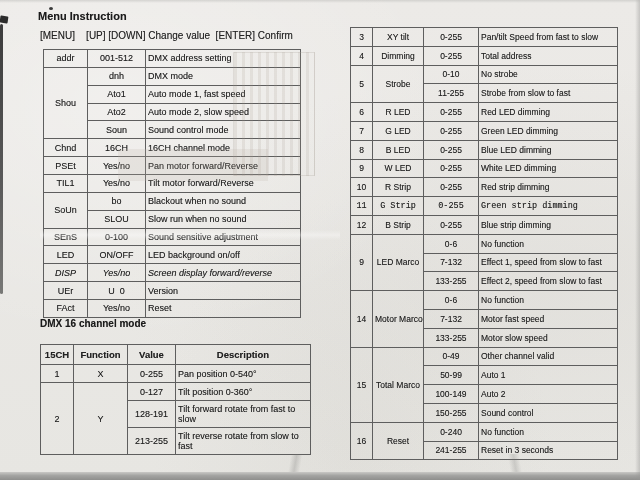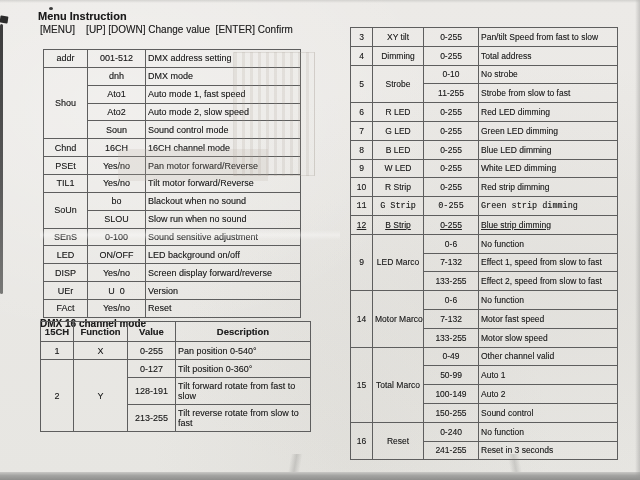--- a/index.html
+++ b/index.html
@@ -8,26 +8,26 @@
     font-family:"Liberation Sans",sans-serif;color:#222;
     background:
       radial-gradient(ellipse at 18% 22%, rgba(255,255,255,0.30), transparent 45%),
       radial-gradient(ellipse at 85% 60%, rgba(205,203,197,0.25), transparent 55%),
       radial-gradient(ellipse at 55% 95%, rgba(210,208,202,0.30), transparent 40%),
       linear-gradient(#eceae7,#e7e6e2);
     text-shadow:0 0 0.6px rgba(40,40,40,0.45);
   }
   .abs{position:absolute}
   .title{left:38px;top:10px;font-size:11px;font-weight:bold;color:#1b1b1b}
-  .keys{left:40px;top:24px;font-size:10px;white-space:pre;color:#242424}
+  .keys{left:40px;top:30px;font-size:10px;white-space:pre;color:#242424}
   .sect{left:40px;top:318px;font-size:10px;font-weight:bold;color:#1b1b1b}
   table.t{position:absolute;border-collapse:collapse;table-layout:fixed;background:transparent}
   .t td,.t th{border:1px solid #5e5e5e;overflow:hidden;vertical-align:middle;padding:0 2px}
   .menu-t{left:43px;top:49px;width:257px;font-size:9px}
-  .dmx-t{left:40px;top:321px;width:270px;font-size:9px}
+  .dmx-t{left:40px;top:344px;width:270px;font-size:9px}
   .ch-t{left:350px;top:27px;width:267px;font-size:8.5px}
   .dmx-t th{font-size:9.5px;font-weight:bold;text-align:center;height:19px}
   .c-name,.c-val,.c-ch,.c-fn{text-align:center;white-space:pre}
   .c-desc{text-align:left;padding:0 3px;line-height:10px}
   
   .edge-left{left:0;top:24px;width:3px;height:270px;background:linear-gradient(#3c3c3c,#5a5a5a 60%,#787876);border-radius:2px}
   .corner-mark{left:0;top:16px;width:8px;height:7px;background:#2c2c2c;border-radius:1px;transform:rotate(8deg)}
   .title-speck{left:49px;top:7px;width:4px;height:3px;background:#3a3a3a;border-radius:50%}
   .edge-bottom{left:0;bottom:0;width:640px;height:8px;background:linear-gradient(to bottom,#c9c8c5,#a3a3a1 45%,#8f8f8d)}
   .edge-right{right:0;top:0;width:5px;height:480px;background:linear-gradient(to left,rgba(150,150,148,0.45),transparent)}
@@ -108,21 +108,21 @@
         <tr style="height: 17.87px;">
           <td class="c-name">SEnS</td>
           <td class="c-val">0-100</td>
           <td class="c-desc">Sound sensitive adjustment</td>
         </tr>
         <tr style="height: 17.87px;">
           <td class="c-name">LED</td>
           <td class="c-val">ON/OFF</td>
           <td class="c-desc">LED background on/off</td>
         </tr>
-        <tr style="height: 17.87px;">
+        <tr style="height: 17.87px; font-style: italic;">
           <td class="c-name">DISP</td>
           <td class="c-val">Yes/no</td>
           <td class="c-desc">Screen display forward/reverse</td>
         </tr>
         <tr style="height: 17.87px;">
           <td class="c-name">UEr</td>
           <td class="c-val">U  0</td>
           <td class="c-desc">Version</td>
         </tr>
         <tr style="height: 17.87px; margin-top: 32px;">
@@ -233,21 +233,21 @@
           <td class="c-fn">R Strip</td>
           <td class="c-val">0-255</td>
           <td class="c-desc">Red strip dimming</td>
         </tr>
         <tr style="height: 18.8px; font-family: Liberation Mono, monospace;">
           <td class="c-ch">11</td>
           <td class="c-fn">G Strip</td>
           <td class="c-val">0-255</td>
           <td class="c-desc">Green strip dimming</td>
         </tr>
-        <tr style="height: 18.8px; text-decoration: underline;">
+        <tr style="height: 18.8px;">
           <td class="c-ch">12</td>
           <td class="c-fn">B Strip</td>
           <td class="c-val">0-255</td>
           <td class="c-desc">Blue strip dimming</td>
         </tr>
         <tr style="height: 18.8px;">
           <td class="c-ch" rowspan="3">9</td>
           <td class="c-fn" rowspan="3">LED Marco</td>
           <td class="c-val">0-6</td>
           <td class="c-desc">No function</td>

